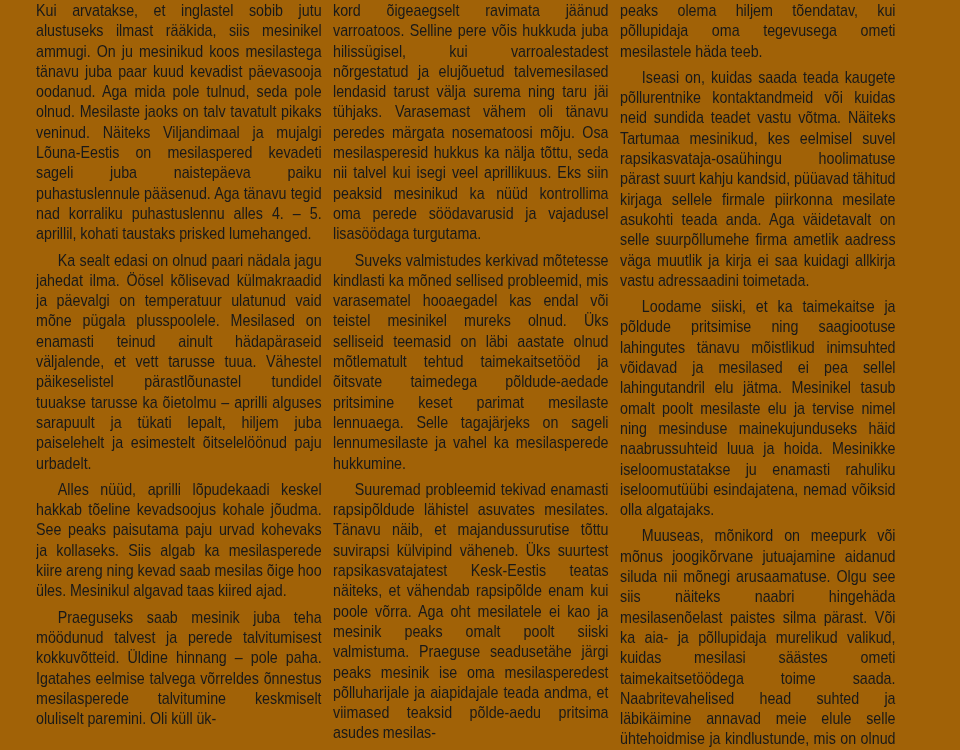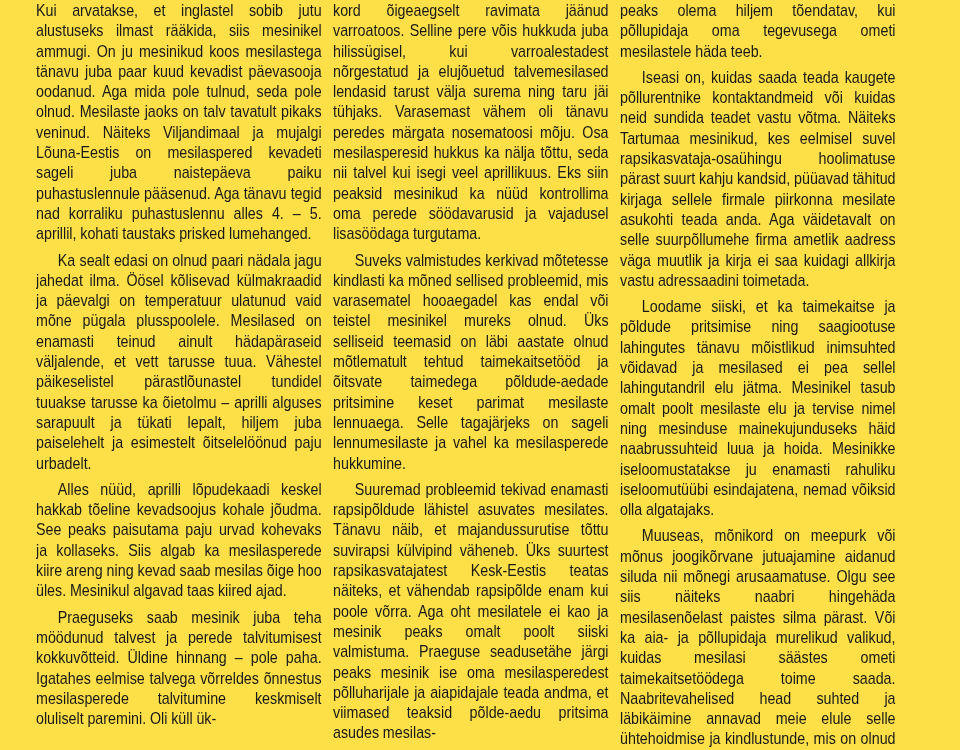--- a/index.html
+++ b/index.html
@@ -7,21 +7,21 @@
     padding: 0;
     width: 960px;
     height: 750px;
     overflow: hidden;
     background: #ffffff;
   }
   #article-page {
     position: relative;
     width: 960px;
     height: 750px;
-    background: #fde047;
+    background: #a16207;
     font-family: "Liberation Sans", "DejaVu Sans", sans-serif;
     color: #191919;
   }
   .text-column {
     position: absolute;
     top: 1px;
     height: 760px;
     overflow: hidden;
     transform: scaleX(0.84);
     transform-origin: top left;

